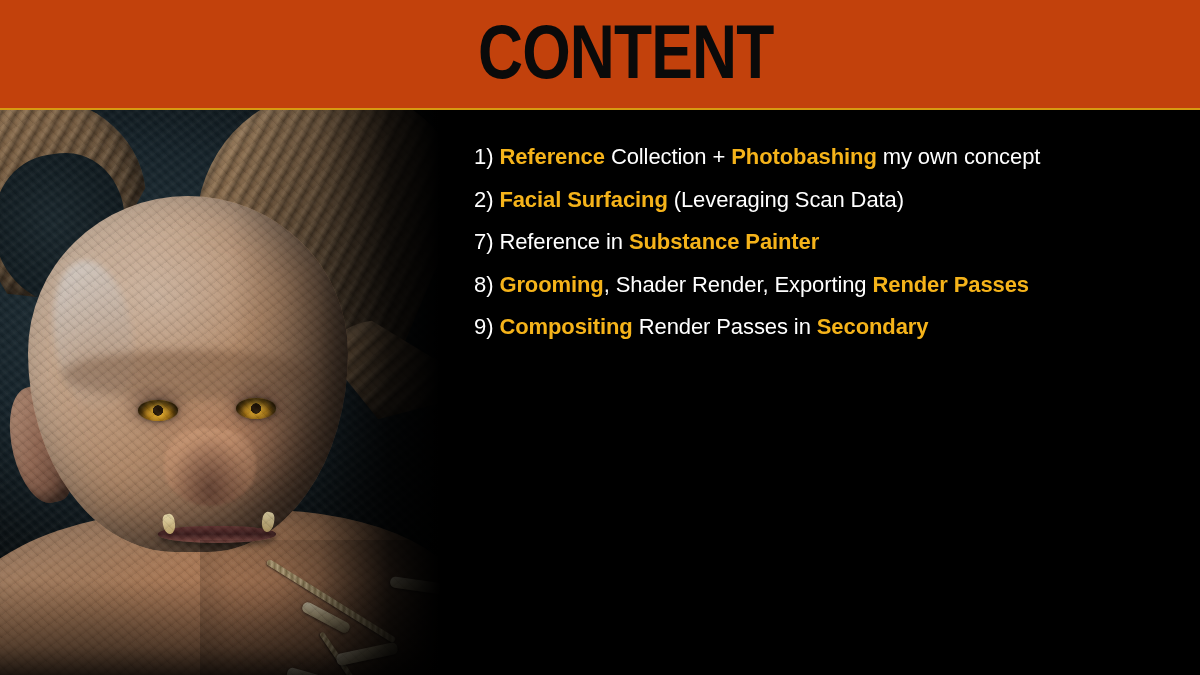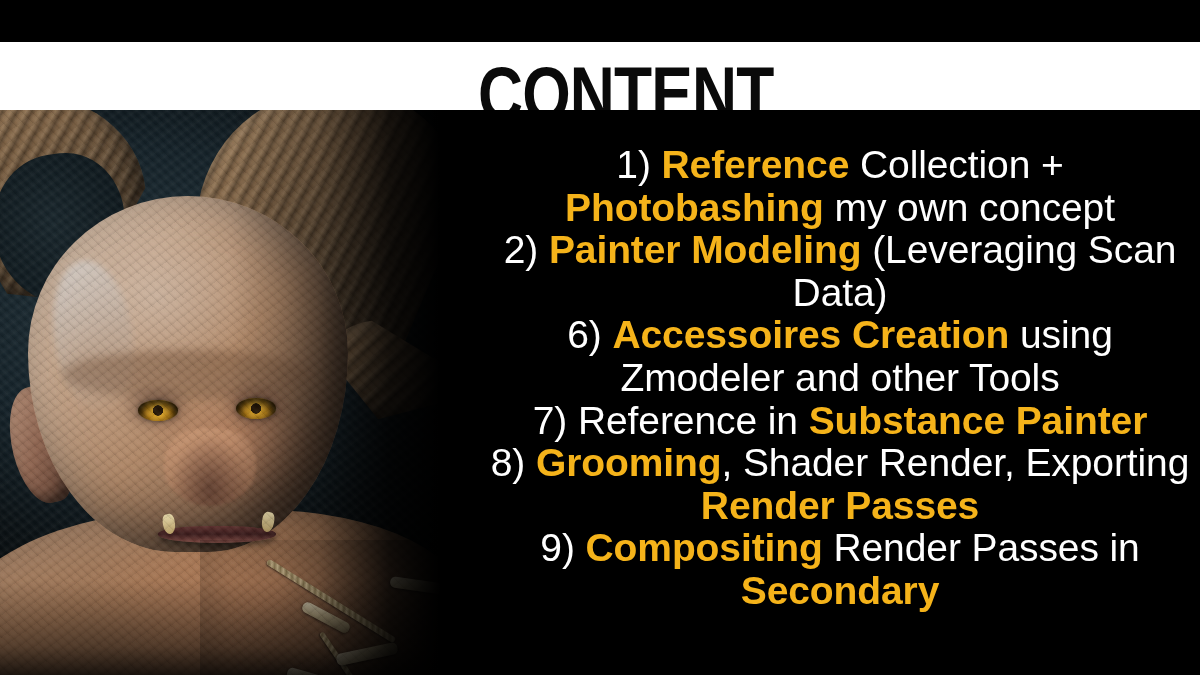--- a/index.html
+++ b/index.html
@@ -15,24 +15,23 @@
     overflow: hidden;
     font-family: "Liberation Sans", sans-serif;
   }
 
   
   #header-bar {
     position: absolute;
     left: 0; top: 0;
     width: 1200px;
     height: 110px;
-    background: #ffffff;
+    background: #c2410c;
     box-sizing: border-box;
     border-bottom: 2px solid #d79a12;
-    margin-top: 42px;
   }
   #slide-title {
     position: absolute;
     left: 478px;
     top: 6px;
     color: #0a0a0a;
     font-family: "Liberation Sans Narrow", "Liberation Sans", sans-serif;
     font-size: 76px;
     font-weight: bold;
     letter-spacing: -1px;
@@ -235,28 +234,27 @@
     width: 760px;
     height: 565px;
     background: #000;
     z-index: 70;
   }
   #content-list {
     position: absolute;
     left: 26px;
     top: 18px;
     width: 716px;
-    margin: 16px;
+    margin: 8px;
     padding: 0;
     list-style: none;
     color: #ffffff;
-    font-size: 39px;
+    font-size: 22px;
     line-height: 42.6px;
     letter-spacing: -0.1px;
-    text-align: center;
   }
   #content-list li { margin: 0; padding: 0; }
   .hl { color: #f5b31a; font-weight: bold; }
 </style>
 </head>
 <body>
 
 <div id="slide">
 
   <div id="header-bar">
@@ -291,21 +289,20 @@
 
     <div class="art-layer" id="shoulder-shade"></div>
     <div class="art-layer" id="skin-texture"></div>
     <div class="art-layer" id="art-fade-bottom"></div>
     <div class="art-layer" id="art-fade-right"></div>
   </div>
 
   <div id="content-panel">
     <ul id="content-list">
         <li><span>1) </span><span class="hl">Reference</span><span> Collection + </span><span class="hl">Photobashing</span><span> my own concept</span></li>
-        <li><span>2) </span><span class="hl">Painter Modeling</span><span> (Leveraging Scan Data)</span></li>
-        <li><span>6) </span><span class="hl">Accessoires Creation</span><span> using Zmodeler and other Tools</span></li>
+        <li><span>2) </span><span class="hl">Facial Surfacing</span><span> (Leveraging Scan Data)</span></li>
         <li><span>7) </span><span>Reference in </span><span class="hl">Substance Painter</span></li>
         <li><span>8) </span><span class="hl">Grooming</span><span>, Shader Render, Exporting </span><span class="hl">Render Passes</span></li>
         <li><span>9) </span><span class="hl">Compositing</span><span> Render Passes in </span><span class="hl">Secondary</span></li>
       </ul>
   </div>
 
 </div>
 
 </body></html>

